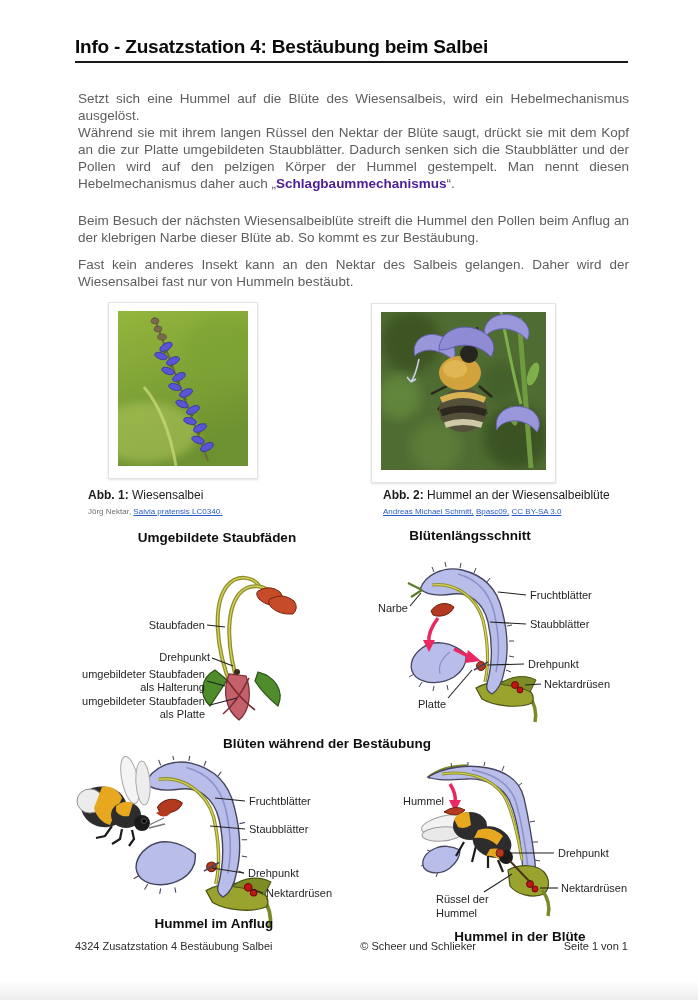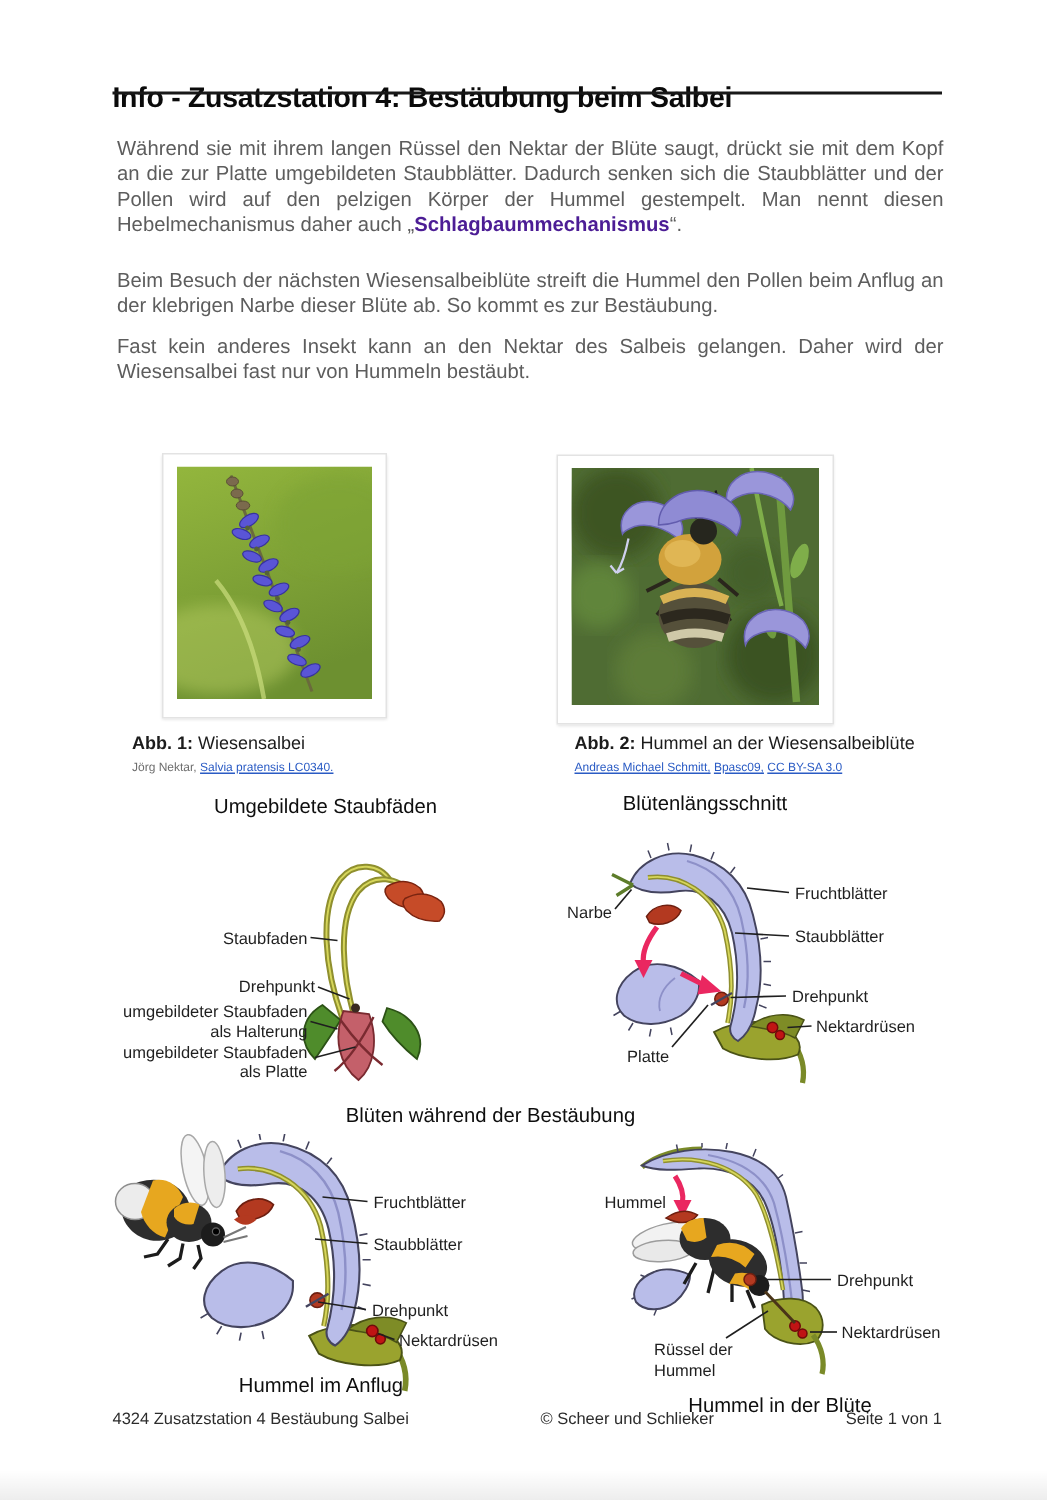--- a/index.html
+++ b/index.html
@@ -1,21 +1,21 @@
 <!DOCTYPE html>
 <html><head>
 <meta charset="utf-8">
 <style>
   * { margin:0; padding:0; box-sizing:border-box; }
   html,body { width:698px; height:1000px; background:#fff; }
   body { font-family:"Liberation Sans", sans-serif; color:#222; }
   .page { position:relative; width:698px; height:1000px; overflow:hidden; background:#fff; }
 
   
-  .title { position:absolute; left:75px; top:36px; width:553px; font-size:19px; font-weight:bold; color:#0a0a0a; letter-spacing:-0.2px;margin-top:19px; }
+  .title { position:absolute; left:75px; top:36px; width:553px; font-size:19px; font-weight:bold; color:#0a0a0a; letter-spacing:-0.2px; }
   .title-rule { position:absolute; left:75px; top:61px; width:553px; border-top:2px solid #181818; }
 
   
   .copy { position:absolute; left:78px; top:90px; width:551px; font-size:13.5px; line-height:17px; color:#5d5d5d; text-align:justify; }
   .copy p.gap-s { margin-top:20px; }
   .copy p.gap-m { margin-top:10px; }
   .term { color:#4c1d95; font-weight:bold; }
 
   
   .photo-frame { position:absolute; background:#fff; border:1px solid #e3e3e3; padding:8px 9px 12px 9px;
@@ -31,21 +31,21 @@
   .fig-caption { position:absolute; font-size:12px; color:#1c1c1c; }
   .fig-caption b { font-weight:bold; }
   #cap1 { left:88px; top:488px; }
   #cap2 { left:383px; top:488px; }
   .fig-credit { position:absolute; font-size:8px; color:#6e6e6e; }
   #credit1 { left:88px; top:507px; }
   #credit2 { left:383px; top:507px; }
   .fig-credit a { color:#2a5bc4; text-decoration:underline; }
 
   
-  .diag-heading { position:absolute; width:250px; text-align:center; font-size:13.5px; font-weight:normal; color:#0e0e0e; }
+  .diag-heading { position:absolute; width:250px; text-align:center; font-size:13.5px; font-weight:bold; color:#0e0e0e; }
   #d1-heading { left:92px; top:530px; }
   #d2-heading { left:345px; top:528px; }
   #sec2-heading { left:202px; top:736px; }
   #d3-caption { left:89px; top:916px; }
   #d4-caption { left:395px; top:929px; }
 
   .diag { position:absolute; }
   #diagram1 { left:65px;  top:554px; }
   #diagram2 { left:350px; top:556px; }
   #diagram3 { left:60px;  top:756px; }
@@ -61,20 +61,21 @@
 </style>
 </head>
 <body>
 
 <div class="page">
 
   <div class="title">Info - Zusatzstation 4: Bestäubung beim Salbei</div>
   <div class="title-rule"></div>
 
   <div class="copy">
+    <p>Setzt sich eine Hummel auf die Blüte des Wiesensalbeis, wird ein Hebelmechanismus ausgelöst.</p>
     <p><span>Während sie mit ihrem langen Rüssel den Nektar der Blüte saugt, drückt sie mit dem Kopf an die zur Platte umgebildeten Staubblätter. Dadurch senken sich die Staubblätter und der Pollen wird auf den pelzigen Körper der Hummel gestempelt. Man nennt diesen Hebelmechanismus daher auch „</span><span class="term">Schlagbaummechanismus</span><span>“.</span></p>
     <p class="gap-s">Beim Besuch der nächsten Wiesensalbeiblüte streift die Hummel den Pollen beim Anflug an der klebrigen Narbe dieser Blüte ab. So kommt es zur Bestäubung.</p>
     <p class="gap-m">Fast kein anderes Insekt kann an den Nektar des Salbeis gelangen. Daher wird der Wiesensalbei fast nur von Hummeln bestäubt.</p>
   </div>
 
   <div class="photo-frame" id="photo1">
     <svg width="130" height="155" viewBox="0 0 130 155">
       <defs>
         <linearGradient id="p1bg" x1="0" y1="0" x2="0.3" y2="1">
           <stop offset="0" stop-color="#93b63d"></stop>

